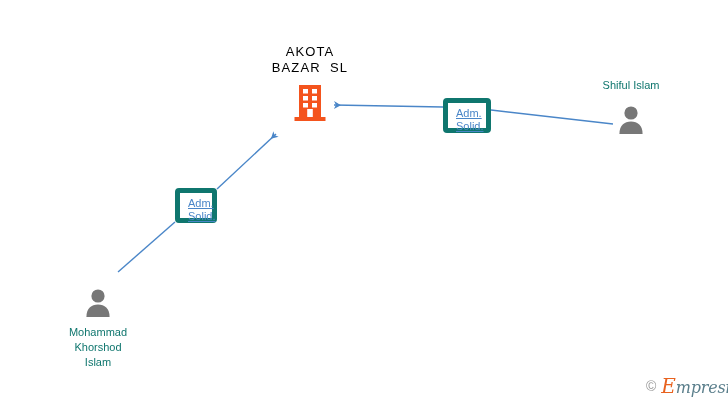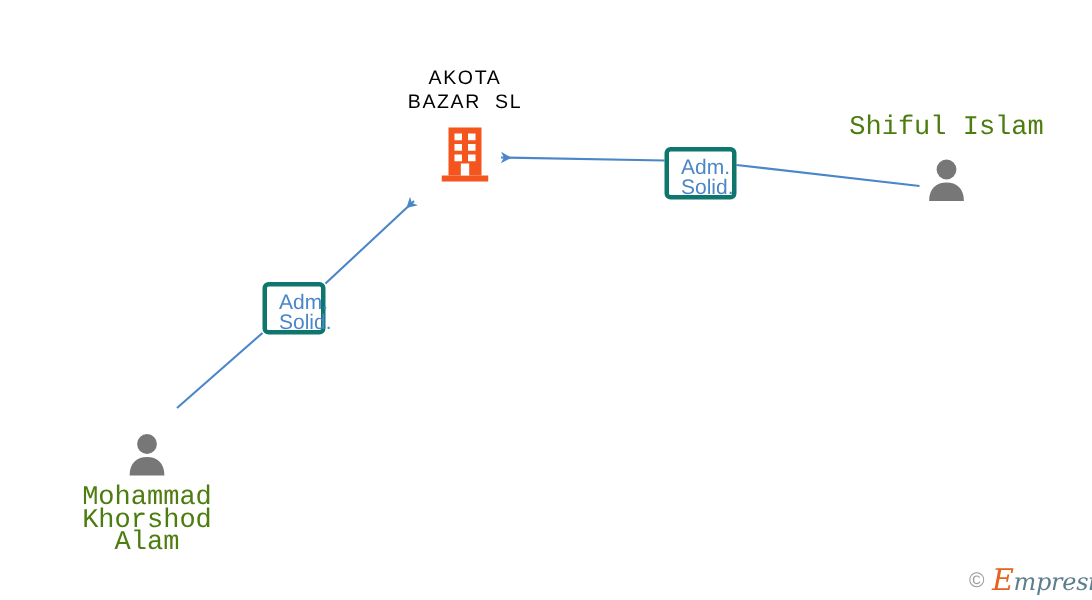--- a/index.html
+++ b/index.html
@@ -63,46 +63,46 @@
     left: 33px;
     top: 282px;
   }
   .person-icon-wrap {
     height: 36px;
     display: flex;
     align-items: flex-end;
     justify-content: center;
   }
   .person-label {
-    font-size: 18px;
-    color: #4d7c0f;
+    font-size: 11px;
+    color: #0f766e;
     line-height: 15px;
     white-space: pre-line;
-    font-family: Liberation Mono, monospace;
   }
   .person-node.right .person-label {
     margin-bottom: 6px;
   }
   .person-node.bottomleft .person-label {
     margin-top: 7px;
   }
 
   
   .rel-label {
     position: absolute;
     box-sizing: border-box;
     background: #ffffff;
-    border: 3px solid #0f766e;
+    border: 5px solid #0f766e;
     border-radius: 4px;
     color: #4a86c8;
-    font-size: 14px;
+    font-size: 11px;
     line-height: 13px;
     padding: 4px 7px 4px 8px;
     text-align: left;
     white-space: pre-line;
+    text-decoration: underline;
   }
   .rel-label.r-top { left: 443px; top: 98px; width: 48px; height: 35px; }
   .rel-label.r-left { left: 175px; top: 188px; width: 42px; height: 35px; }
 
   
   .watermark {
     position: absolute;
     left: 646px;
     top: 376px;
     display: flex;
@@ -187,21 +187,21 @@
 
   <div class="node person-node bottomleft">
     <div class="person-icon-wrap">
       <svg width="32" height="32" viewBox="0 0 32 32" aria-hidden="true">
         <circle cx="16" cy="10" r="6.6" fill="#777777"></circle>
         <path d="M4.4,31 C4.4,22.4 9.4,18.6 16,18.6 C22.6,18.6 27.6,22.4 27.6,31 Z" fill="#777777"></path>
       </svg>
     </div>
     <div class="person-label">Mohammad
 Khorshod
-Alam</div>
+Islam</div>
   </div>
 
   <div class="rel-label r-top">Adm.
 Solid.</div>
   <div class="rel-label r-left">Adm.
 Solid.</div>
 
   <div class="watermark">
     <span class="wm-c">©</span>
     <span class="wm-word"><span class="wm-first">E</span><span>mpresia</span></span>

